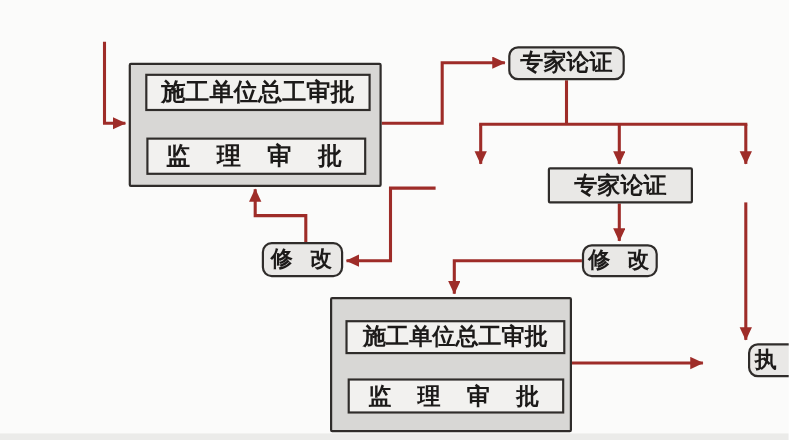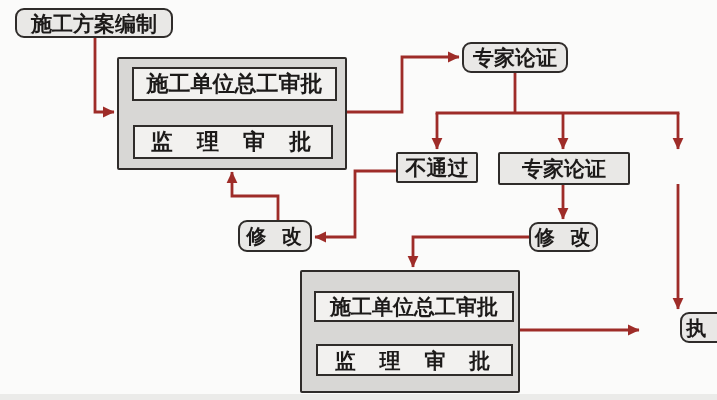--- a/index.html
+++ b/index.html
@@ -66,39 +66,33 @@
     <polyline points="563,113 563,149" marker-end="url(#ah)"></polyline>
     <polyline points="678,113 678,149" marker-end="url(#ah)"></polyline>
     <polyline points="396,171 355,171 355,237 315,237" marker-end="url(#ah)"></polyline>
     <polyline points="278,220 278,196 232,196 232,172" marker-end="url(#ah)"></polyline>
     <polyline points="563,185 563,219" marker-end="url(#ah)"></polyline>
     <polyline points="529,237 413,237 413,267" marker-end="url(#ah)"></polyline>
     <polyline points="678,184 678,309" marker-end="url(#ah)"></polyline>
     <polyline points="520,330 639,330" marker-end="url(#ah)"></polyline>
   </svg>
 
-  <div id="n-plan" class="node rounded fs21">
-    <span>施工方案编制</span>
-  </div>
 
   <div id="c-appr1" class="node container"></div>
   <div id="n-a1chief" class="node inner fs22">
     <span>施工单位总工审批</span>
   </div>
   <div id="n-a1super" class="node inner fs22 spw">
     <span>监 理 审 批</span>
   </div>
 
   <div id="n-expert" class="node rounded fs21">
     <span>专家论证</span>
   </div>
 
-  <div id="n-fail" class="node rect fs21">
-    <span>不通过</span>
-  </div>
   <div id="n-cond" class="node rect fs21">
     <span>专家论证</span>
   </div>
 
   <div id="n-mod1" class="node rounded fs20 sp">
     <span>修 改</span>
   </div>
   <div id="n-mod2" class="node rounded fs20 sp">
     <span>修 改</span>
   </div>

